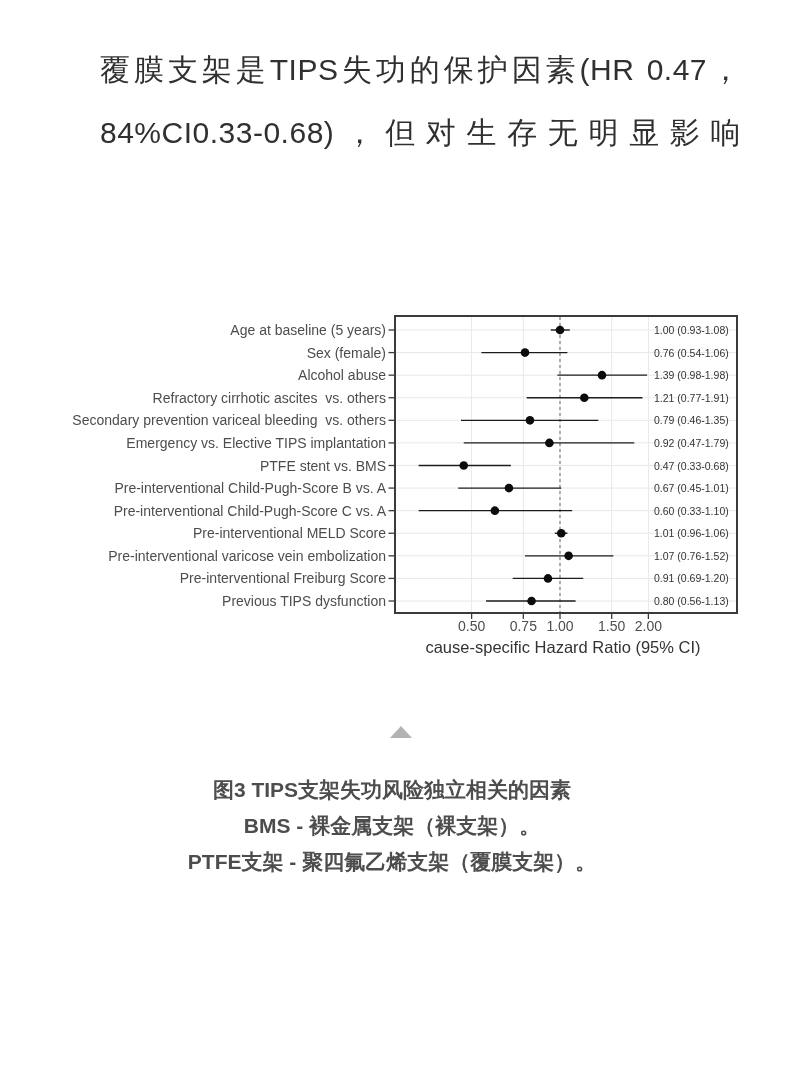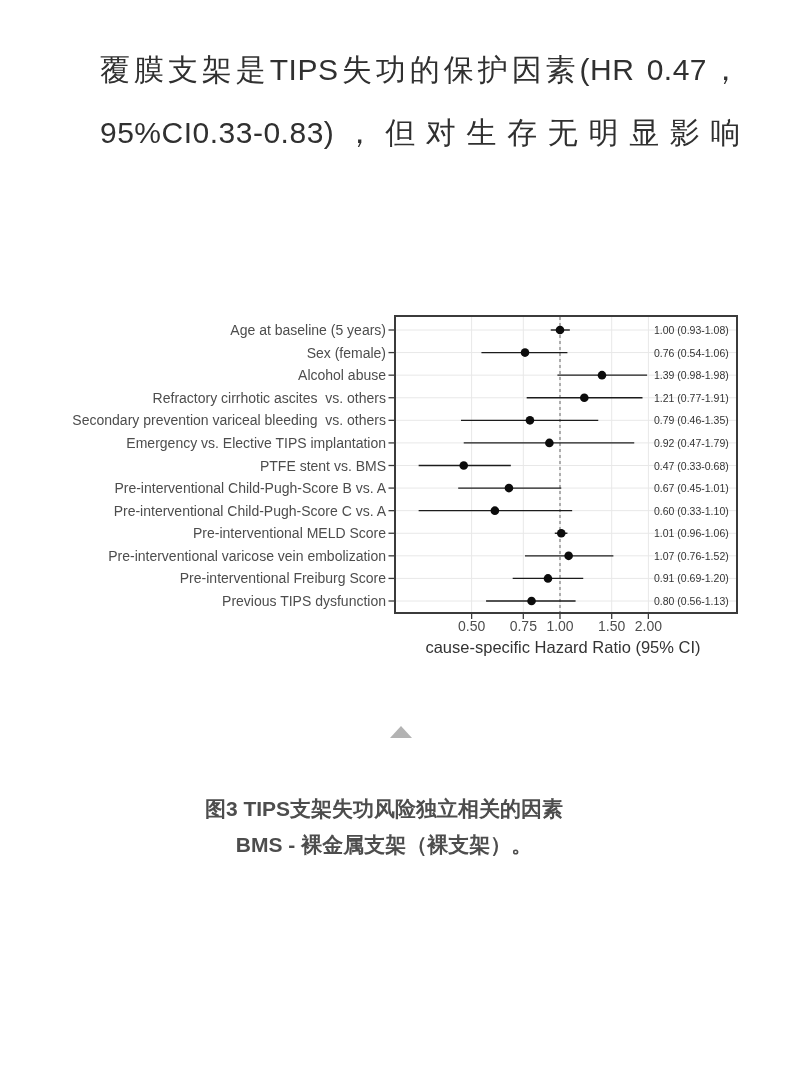--- a/index.html
+++ b/index.html
@@ -16,34 +16,33 @@
   .paragraph .line{text-align:justify;text-align-last:justify;margin-left:40px;}
   .paragraph .line.last{text-align:left;text-align-last:auto;}
   figure.chart{position:absolute;left:0;top:300px;width:704px;height:360px;margin:0;}
   svg text{font-family:"Liberation Sans","DejaVu Sans",sans-serif;}
   .triangle{
     position:absolute;left:390px;top:726px;width:0;height:0;
     border-left:11px solid transparent;border-right:11px solid transparent;
     border-bottom:12px solid var(--triangle,#b3b3b3);
   }
   .caption{
-    position:absolute;left:8px;top:772px;width:752px;text-align:center;
+    position:absolute;left:16px;top:772px;width:752px;text-align:center;
     font-size:21px;font-weight:700;line-height:36px;
     color:var(--caption-text,#4d4d4d);
-    margin-top:19px;
   }
 </style>
 </head>
 <body>
 
 <main>
 
   <section class="paragraph">
     <div class="line">覆膜支架是TIPS失功的保护因素(HR 0.47，</div>
-    <div class="line">95%CI0.33-0.83)，但对生存无明显影响</div>
+    <div class="line">84%CI0.33-0.68)，但对生存无明显影响</div>
   </section>
 
   <figure class="chart" id="chart"><svg width="800" height="360" viewBox="0 0 800 360">
         <line x1="396" y1="30" x2="736" y2="30" stroke="#e8e8e8" stroke-width="1"></line>
         <line x1="396" y1="52.58333333333333" x2="736" y2="52.58333333333333" stroke="#e8e8e8" stroke-width="1"></line>
         <line x1="396" y1="75.16666666666666" x2="736" y2="75.16666666666666" stroke="#e8e8e8" stroke-width="1"></line>
         <line x1="396" y1="97.75" x2="736" y2="97.75" stroke="#e8e8e8" stroke-width="1"></line>
         <line x1="396" y1="120.33333333333333" x2="736" y2="120.33333333333333" stroke="#e8e8e8" stroke-width="1"></line>
         <line x1="396" y1="142.91666666666666" x2="736" y2="142.91666666666666" stroke="#e8e8e8" stroke-width="1"></line>
         <line x1="396" y1="165.5" x2="736" y2="165.5" stroke="#e8e8e8" stroke-width="1"></line>
@@ -136,15 +135,16 @@
         <text x="611.6968012837909" y="331" text-anchor="middle" font-size="14" fill="#4d4d4d">1.50</text>
         <text x="648.3762655213931" y="331" text-anchor="middle" font-size="14" fill="#4d4d4d">2.00</text>
         <text x="563" y="352.5" text-anchor="middle" font-size="16.5" fill="#333333">cause-specific Hazard Ratio (95% CI)</text>
       </svg></figure>
 
   <div class="triangle"></div>
 
   <section class="caption">
     <div>图3 TIPS支架失功风险独立相关的因素</div>
     <div>BMS - 裸金属支架（裸支架）。</div>
+    <div>PTFE支架 - 聚四氟乙烯支架（覆膜支架）。</div>
   </section>
 
 </main>
 
 </body></html>

